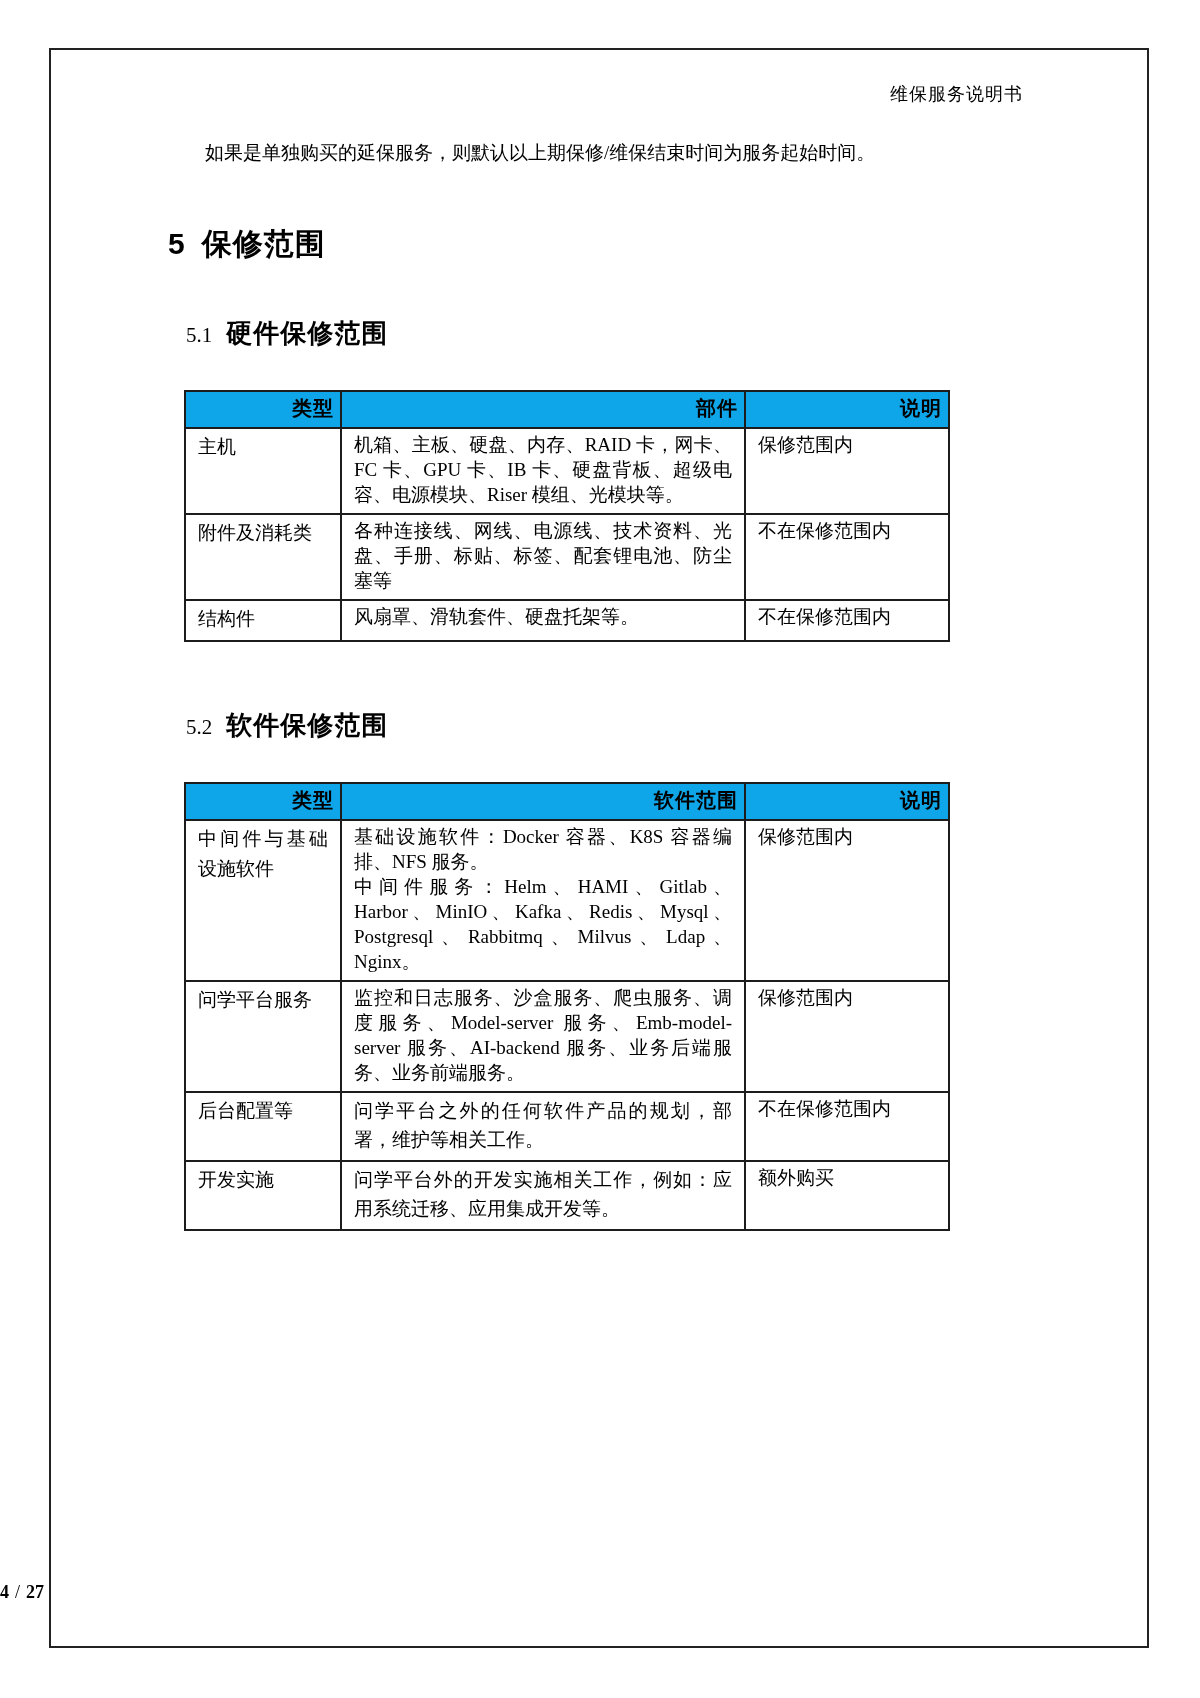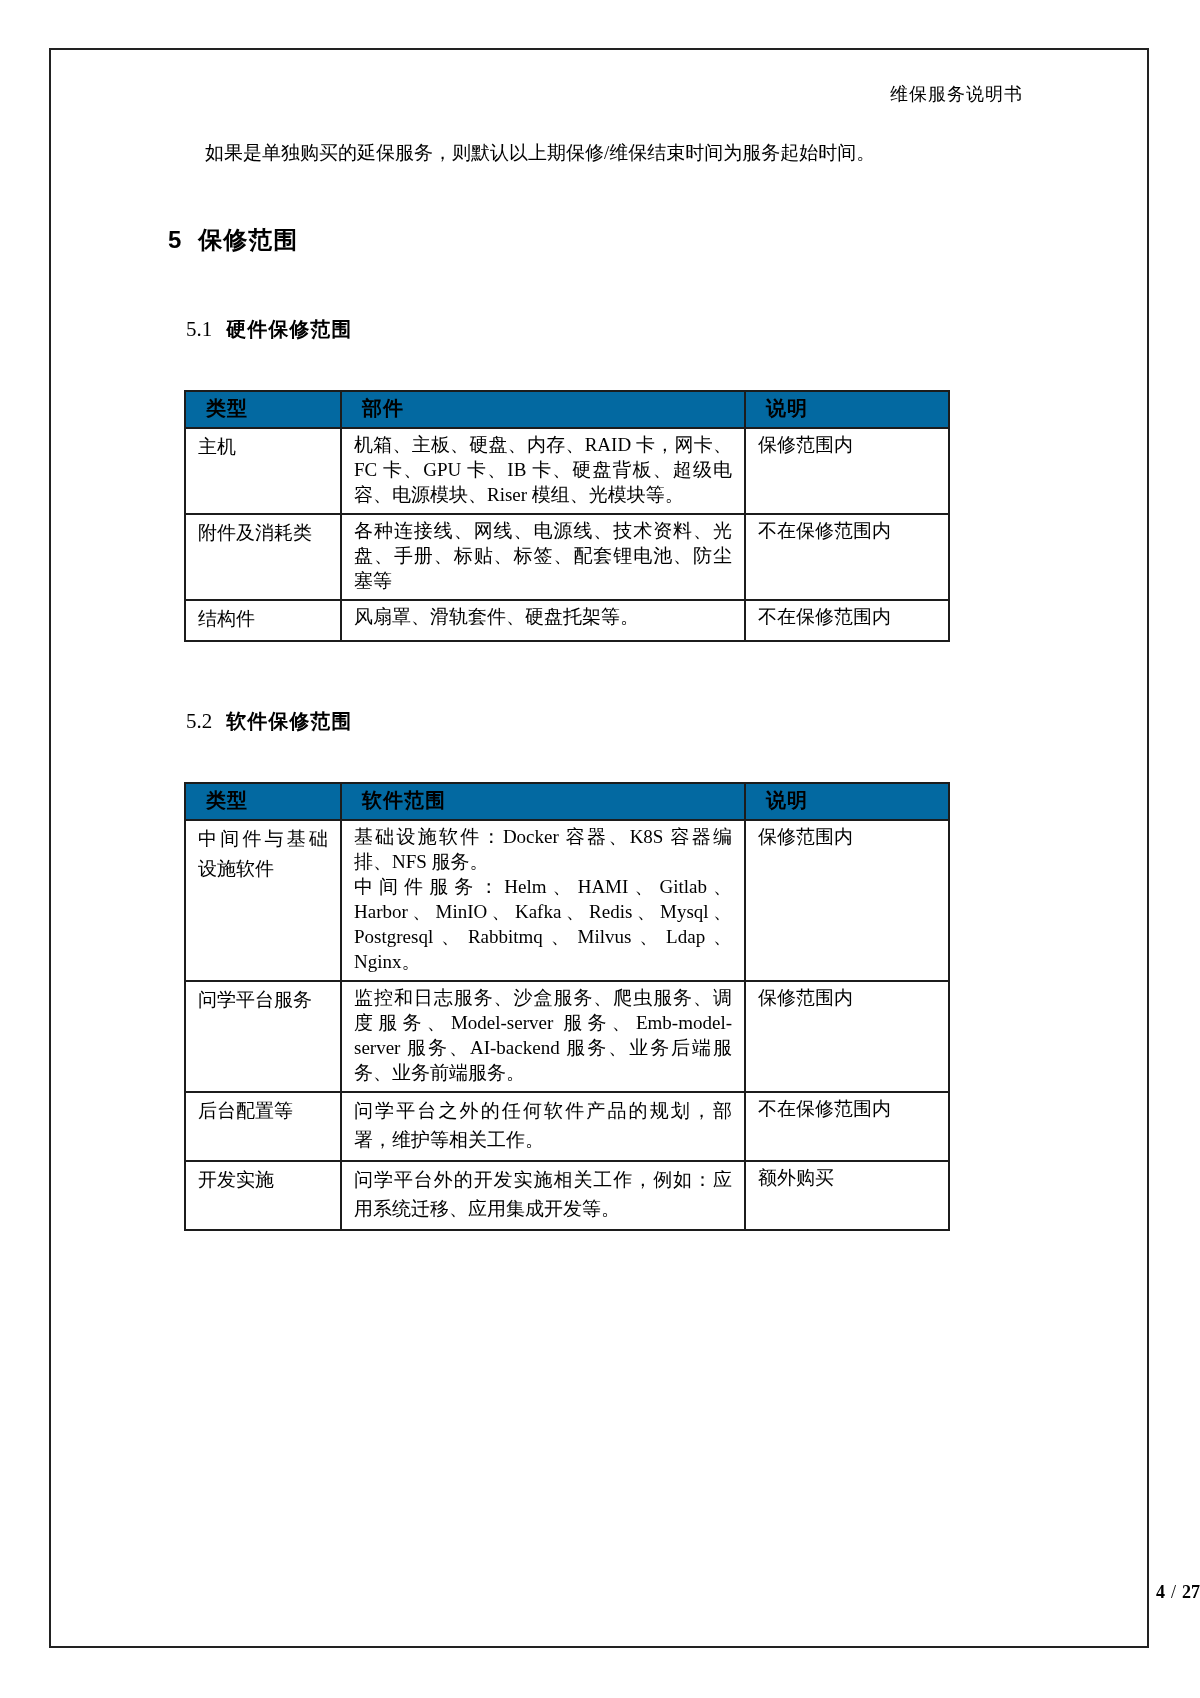--- a/index.html
+++ b/index.html
@@ -41,40 +41,40 @@
     width: 720px;
     font-size: 19px;
     line-height: 26px;
   }
   .section-heading {
     position: absolute;
     top: 224px;
     left: 168px;
     font-family: "Liberation Sans", "DejaVu Sans", sans-serif;
     font-weight: bold;
-    font-size: 24px;
+    font-size: 30px;
     letter-spacing: 1px;
   }
   .section-heading .sec-num { margin-right: 16px; }
   .subsection-heading {
     position: absolute;
     left: 186px;
     font-size: 22px;
   }
   .subsection-heading .sub-num {
     font-family: "Liberation Serif", "DejaVu Serif", serif;
     font-weight: normal;
     font-size: 21px;
     margin-right: 14px;
     text-align: center;
   }
   .subsection-heading .sub-title {
     font-family: "Liberation Sans", "DejaVu Sans", sans-serif;
     font-weight: bold;
-    font-size: 20px;
+    font-size: 26px;
     letter-spacing: 1px;
   }
   .h51 { top: 316px; }
   .h52 { top: 708px; }
   .doc-table {
     position: absolute;
     left: 184px;
     width: 764px;
     border-collapse: collapse;
     table-layout: fixed;
@@ -84,46 +84,46 @@
   .t2 { top: 782px; }
   .doc-table col.c-type  { width: 156px; }
   .doc-table col.c-scope { width: 404px; }
   .doc-table col.c-note  { width: 204px; }
   .doc-table th, .doc-table td {
     border: 2px solid #1c1c1c;
     vertical-align: top;
     padding: 3px 12px 6px 12px;
   }
   .doc-table th {
-    background: #0369a1;
+    background: #0ea5e9;
     font-family: "Liberation Sans", "DejaVu Sans", sans-serif;
     font-weight: bold;
     font-size: 20px;
-    text-align: left;
+    text-align: right;
     padding: 3px 6px 5px 20px;
     letter-spacing: 1px;
   }
   .cell-type {
     text-align: justify;
     line-height: 30px;
   }
   .cell-scope {
     text-align: justify;
     white-space: pre-line;
     line-height: 25px;
   }
   .cell-note { line-height: 25px; }
   .t2 tr.loose .cell-scope { line-height: 28.5px; }
   .t2 tr.loose2 .cell-scope { line-height: 29px; font-family: Liberation Serif, serif; }
   .footer {
     position: absolute;
     top: 1582px;
     left: 0;
     width: 1200px;
-    text-align: right;
+    text-align: left;
     font-size: 18px;
     font-weight: bold;
   }
   .footer .sep { font-weight: normal; padding: 0 6px; }
 </style>
 </head>
 <body>
 
 <div class="page">
 

